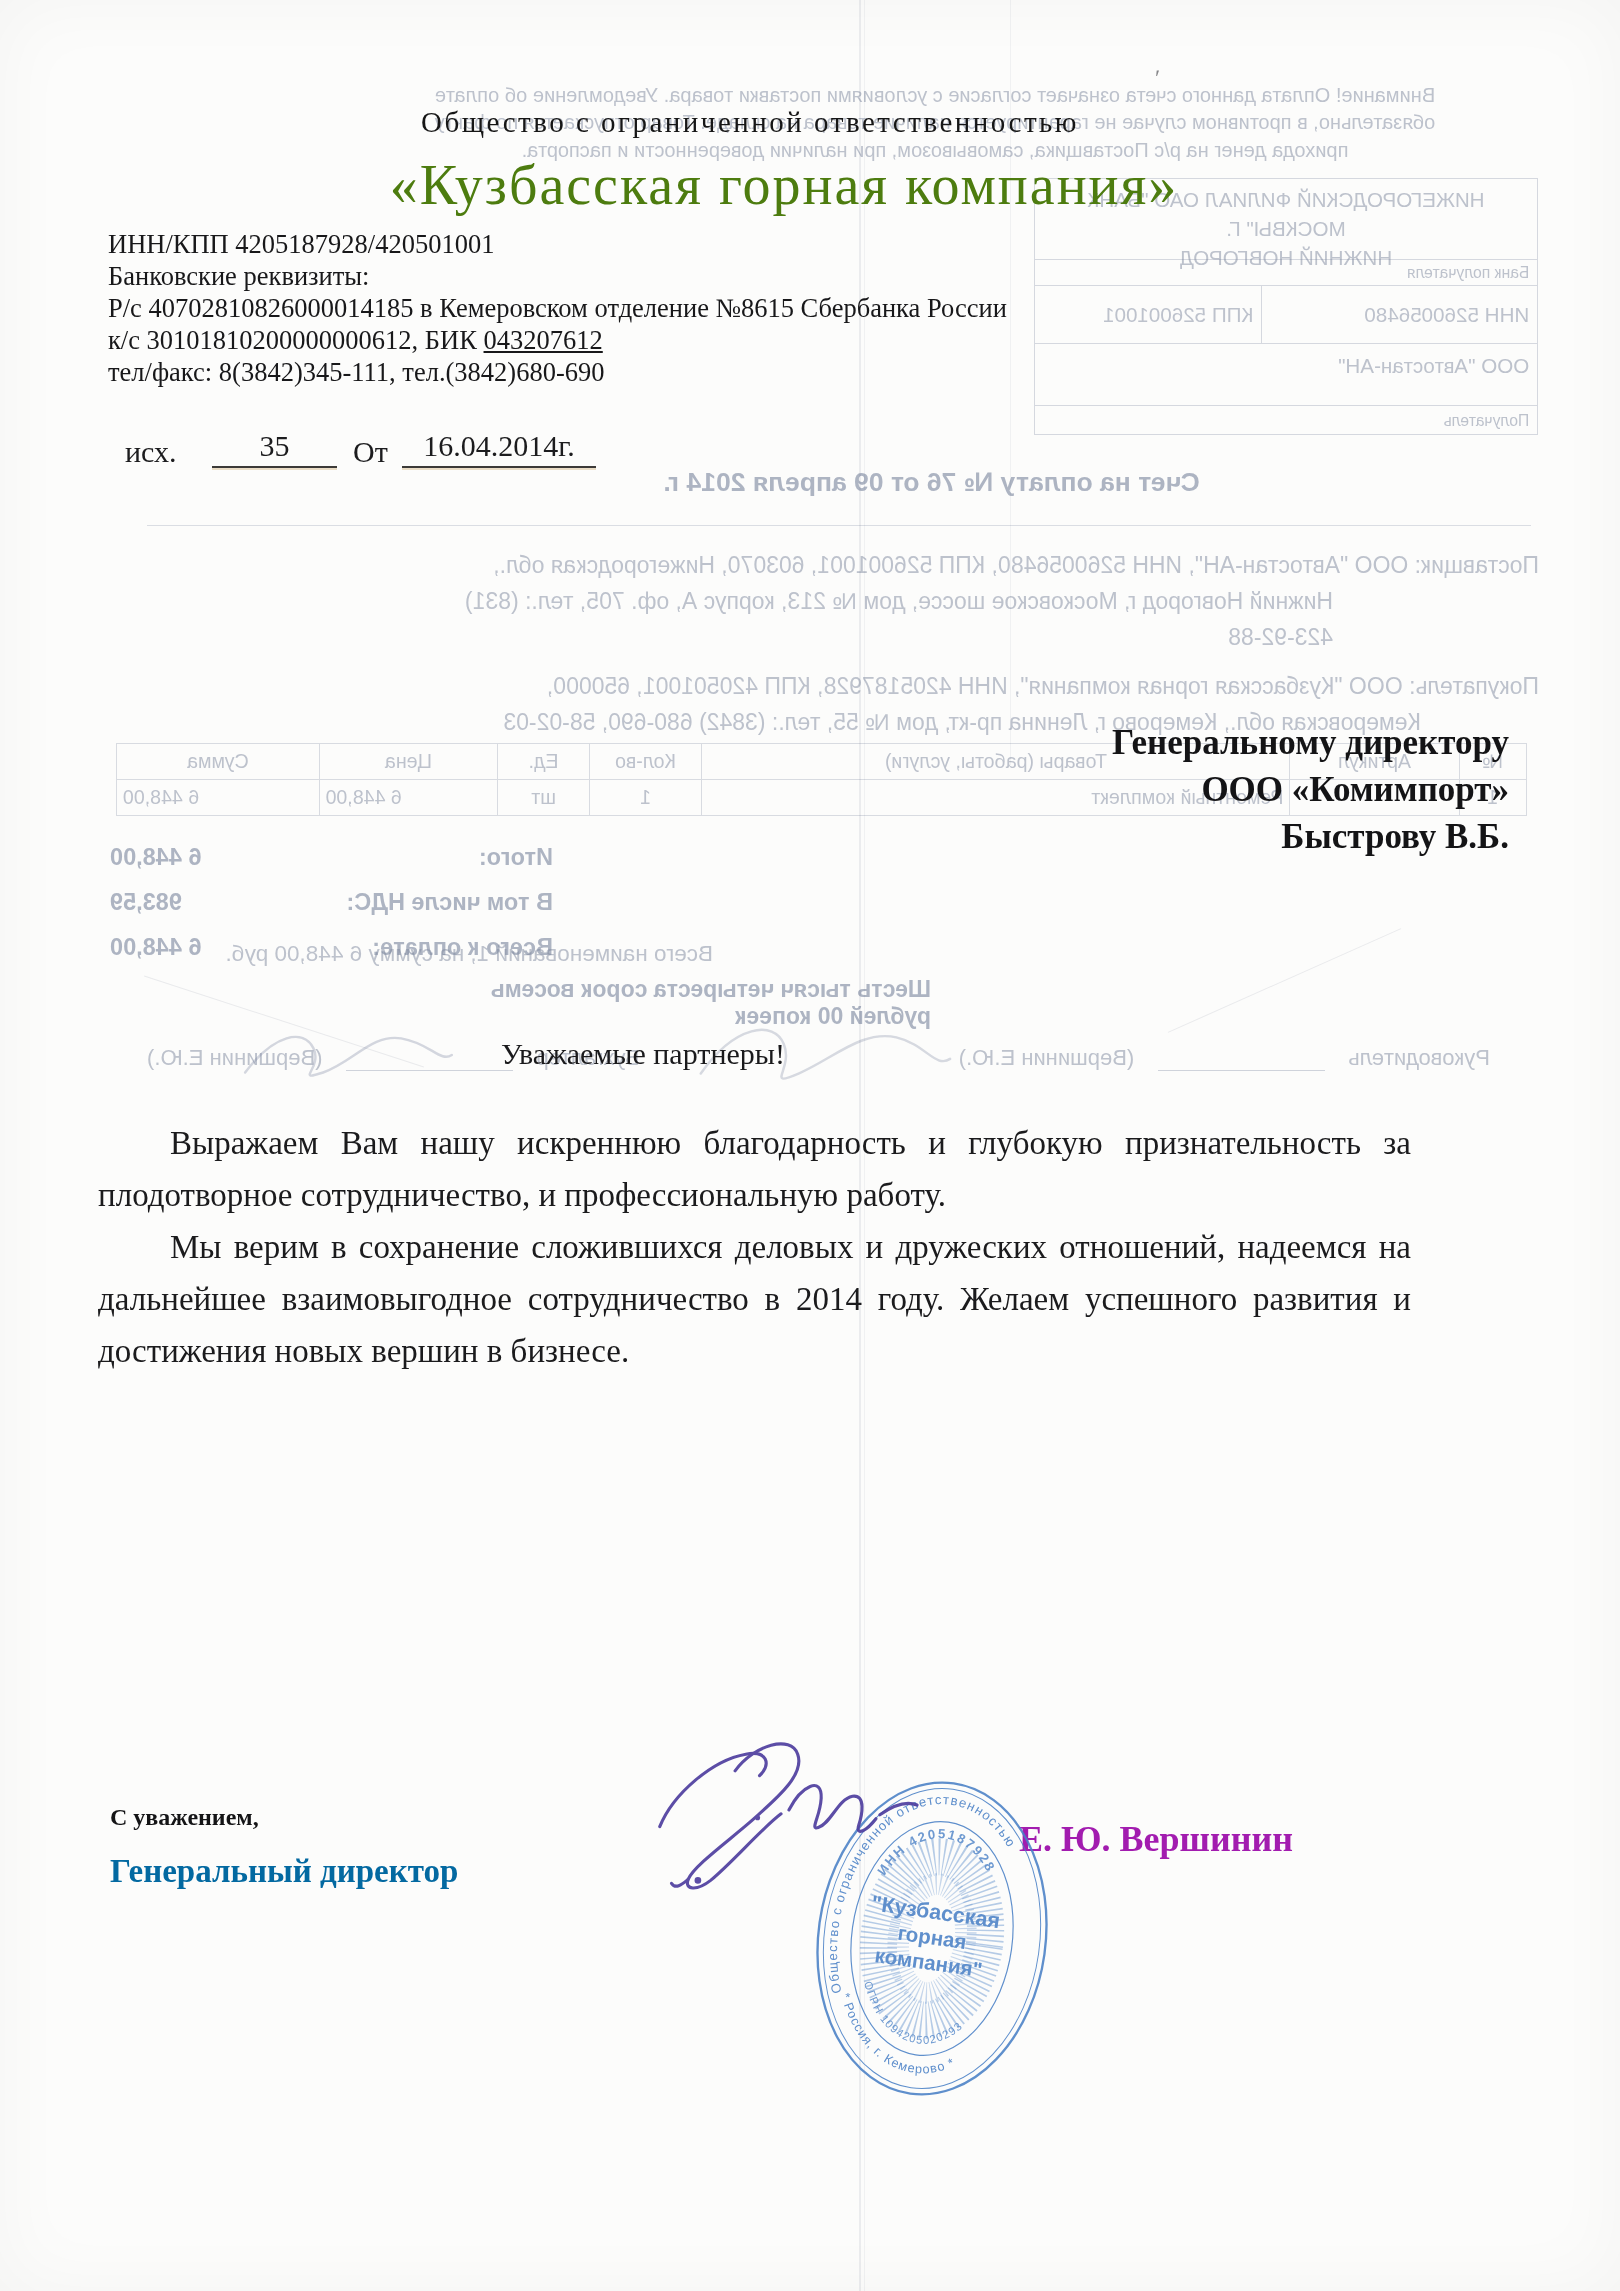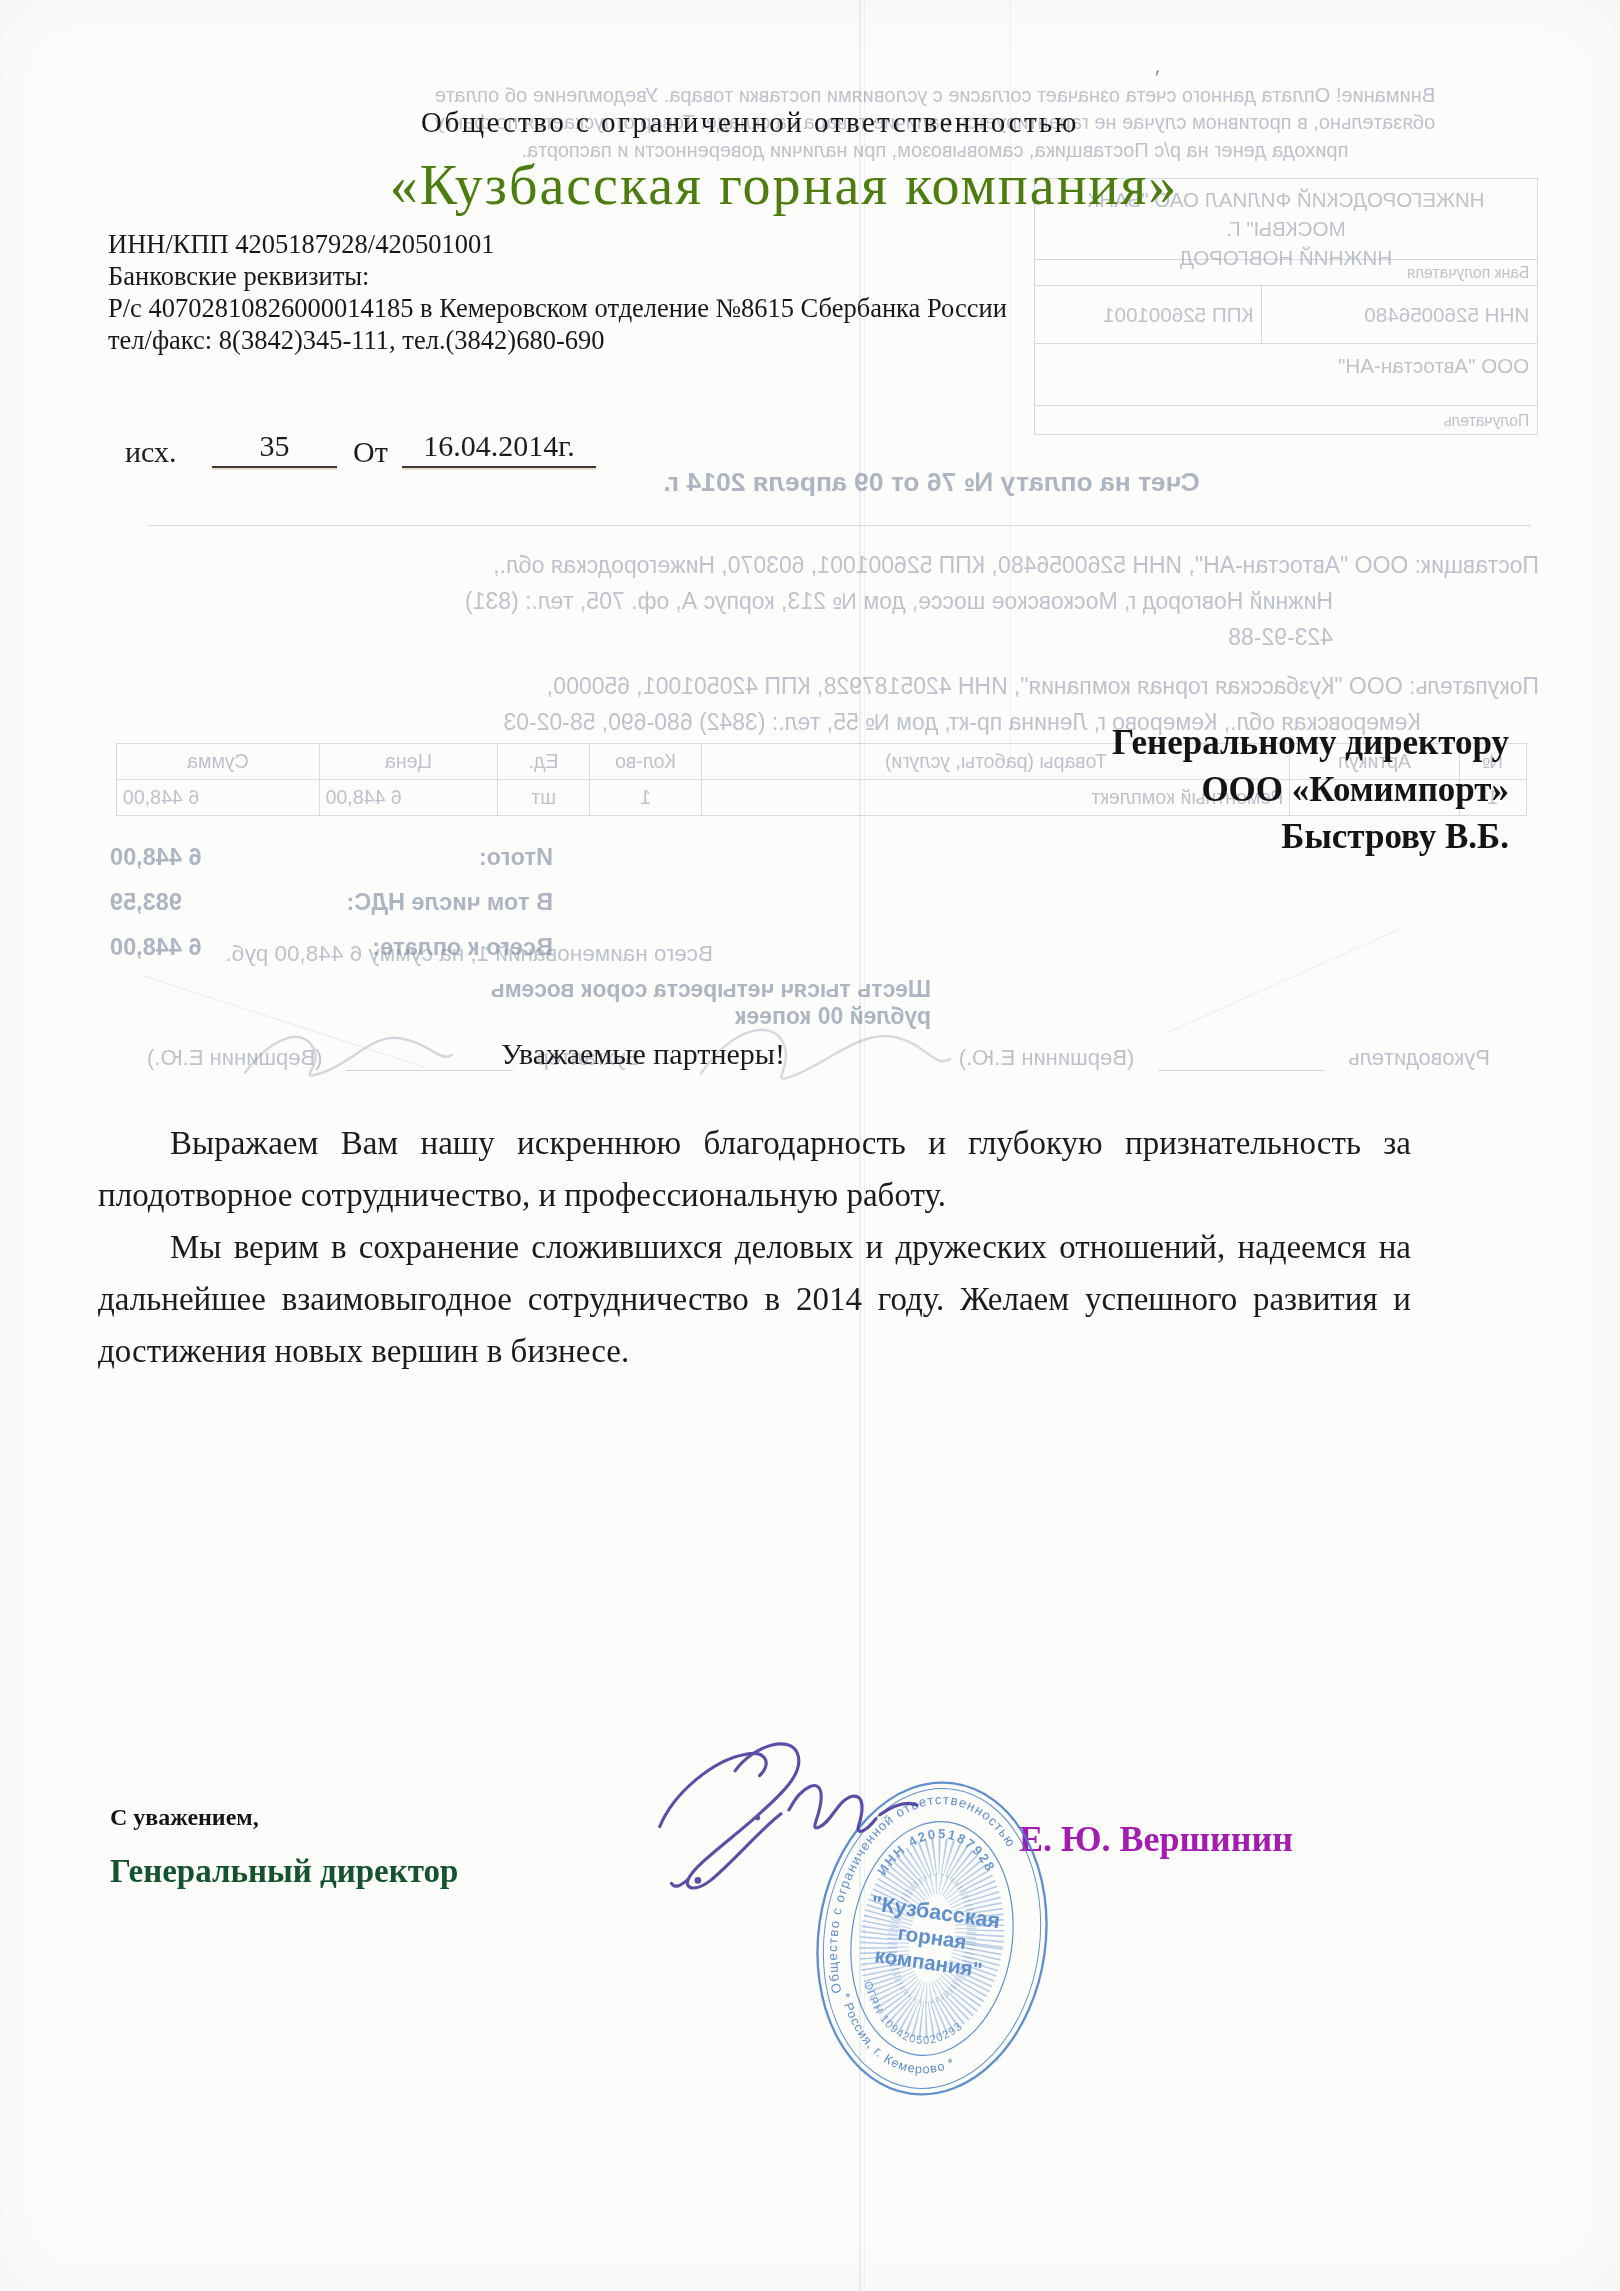--- a/index.html
+++ b/index.html
@@ -16,21 +16,21 @@
   .ref-row{left:0;top:435px;width:1620px;height:59px;font-size:30px;}
   .ref-label{left:125px;top:0;}
   .ref-box1{left:212px;top:-5.9px;width:125px;text-align:center;border-bottom:2.5px solid #3c3a38;padding-bottom:2.9px;box-shadow:0 2px 0 rgba(185,140,60,0.28);}
   .ref-from{left:353px;top:0;}
   .ref-box2{left:402px;top:-5.9px;width:194px;text-align:center;border-bottom:2.5px solid #3c3a38;padding-bottom:2.9px;box-shadow:0 2px 0 rgba(185,140,60,0.28);}
   .addressee{left:882px;top:719px;width:627px;text-align:right;font-weight:700;font-size:35px;line-height:47px;color:#141416;}
   .salutation{left:0;top:1037px;width:1286px;text-align:center;font-size:30px;color:#1a1a1c;}
   .body-text{left:98px;top:1117px;width:1313px;font-size:33px;line-height:52px;text-align:justify;color:#1b1b1d;}
   .body-text p{margin:0;text-indent:72px;}
   .closing{left:110px;top:1804px;font-size:24px;font-weight:700;color:#141416;}
-  .job-title{left:110px;top:1853px;font-size:33px;font-weight:700;color:#14532d;}
+  .job-title{left:110px;top:1853px;font-size:33px;font-weight:700;color:#0369a1;}
   .signer-name{left:1019px;top:1818px;font-size:36px;font-weight:700;color:#a21caf;}
 
   
   .bleed{position:absolute;transform:scaleX(-1);color:rgba(125,135,158,0.5);
          font-family:"Liberation Sans",sans-serif;filter:blur(0.5px);}
   .bleed.bold{font-weight:700;color:rgba(116,128,154,0.58);}
   .note-lines{left:333px;top:82px;width:1204px;text-align:center;font-size:20px;line-height:27.4px;}
   .bank-box{left:1034px;top:178px;width:502px;height:255px;border:1.2px solid rgba(150,158,178,0.38);font-size:20.6px;}
   .bank-box .row{border-bottom:1px solid rgba(150,158,178,0.38);}
   .bank-name{height:74px;text-align:center;padding-top:5.9px;line-height:29px;}
@@ -174,20 +174,21 @@
   <div class="crease" style="left:1157px;top:980px;width:255px;transform:rotate(-24deg);"></div>
   <div class="topmark">ʹ</div>
 
   <div class="abs org-type">Общество с ограниченной ответственностью</div>
   <div class="abs company-title">«Кузбасская горная компания»</div>
 
   <div class="abs lh-block">
     <div>ИНН/КПП 4205187928/420501001</div>
     <div>Банковские реквизиты:</div>
     <div>Р/с 40702810826000014185 в Кемеровском отделение №8615 Сбербанка России</div>
+    <div><span>к/с 30101810200000000612, БИК </span><span class="bik-underline">043207612</span></div>
     <div>тел/факс: 8(3842)345-111, тел.(3842)680-690</div>
   </div>
 
   <div class="abs ref-row">
     <span class="abs ref-label">исх.</span>
     <span class="abs ref-box1">35</span>
     <span class="abs ref-from">От</span>
     <span class="abs ref-box2">16.04.2014г.</span>
   </div>
 

